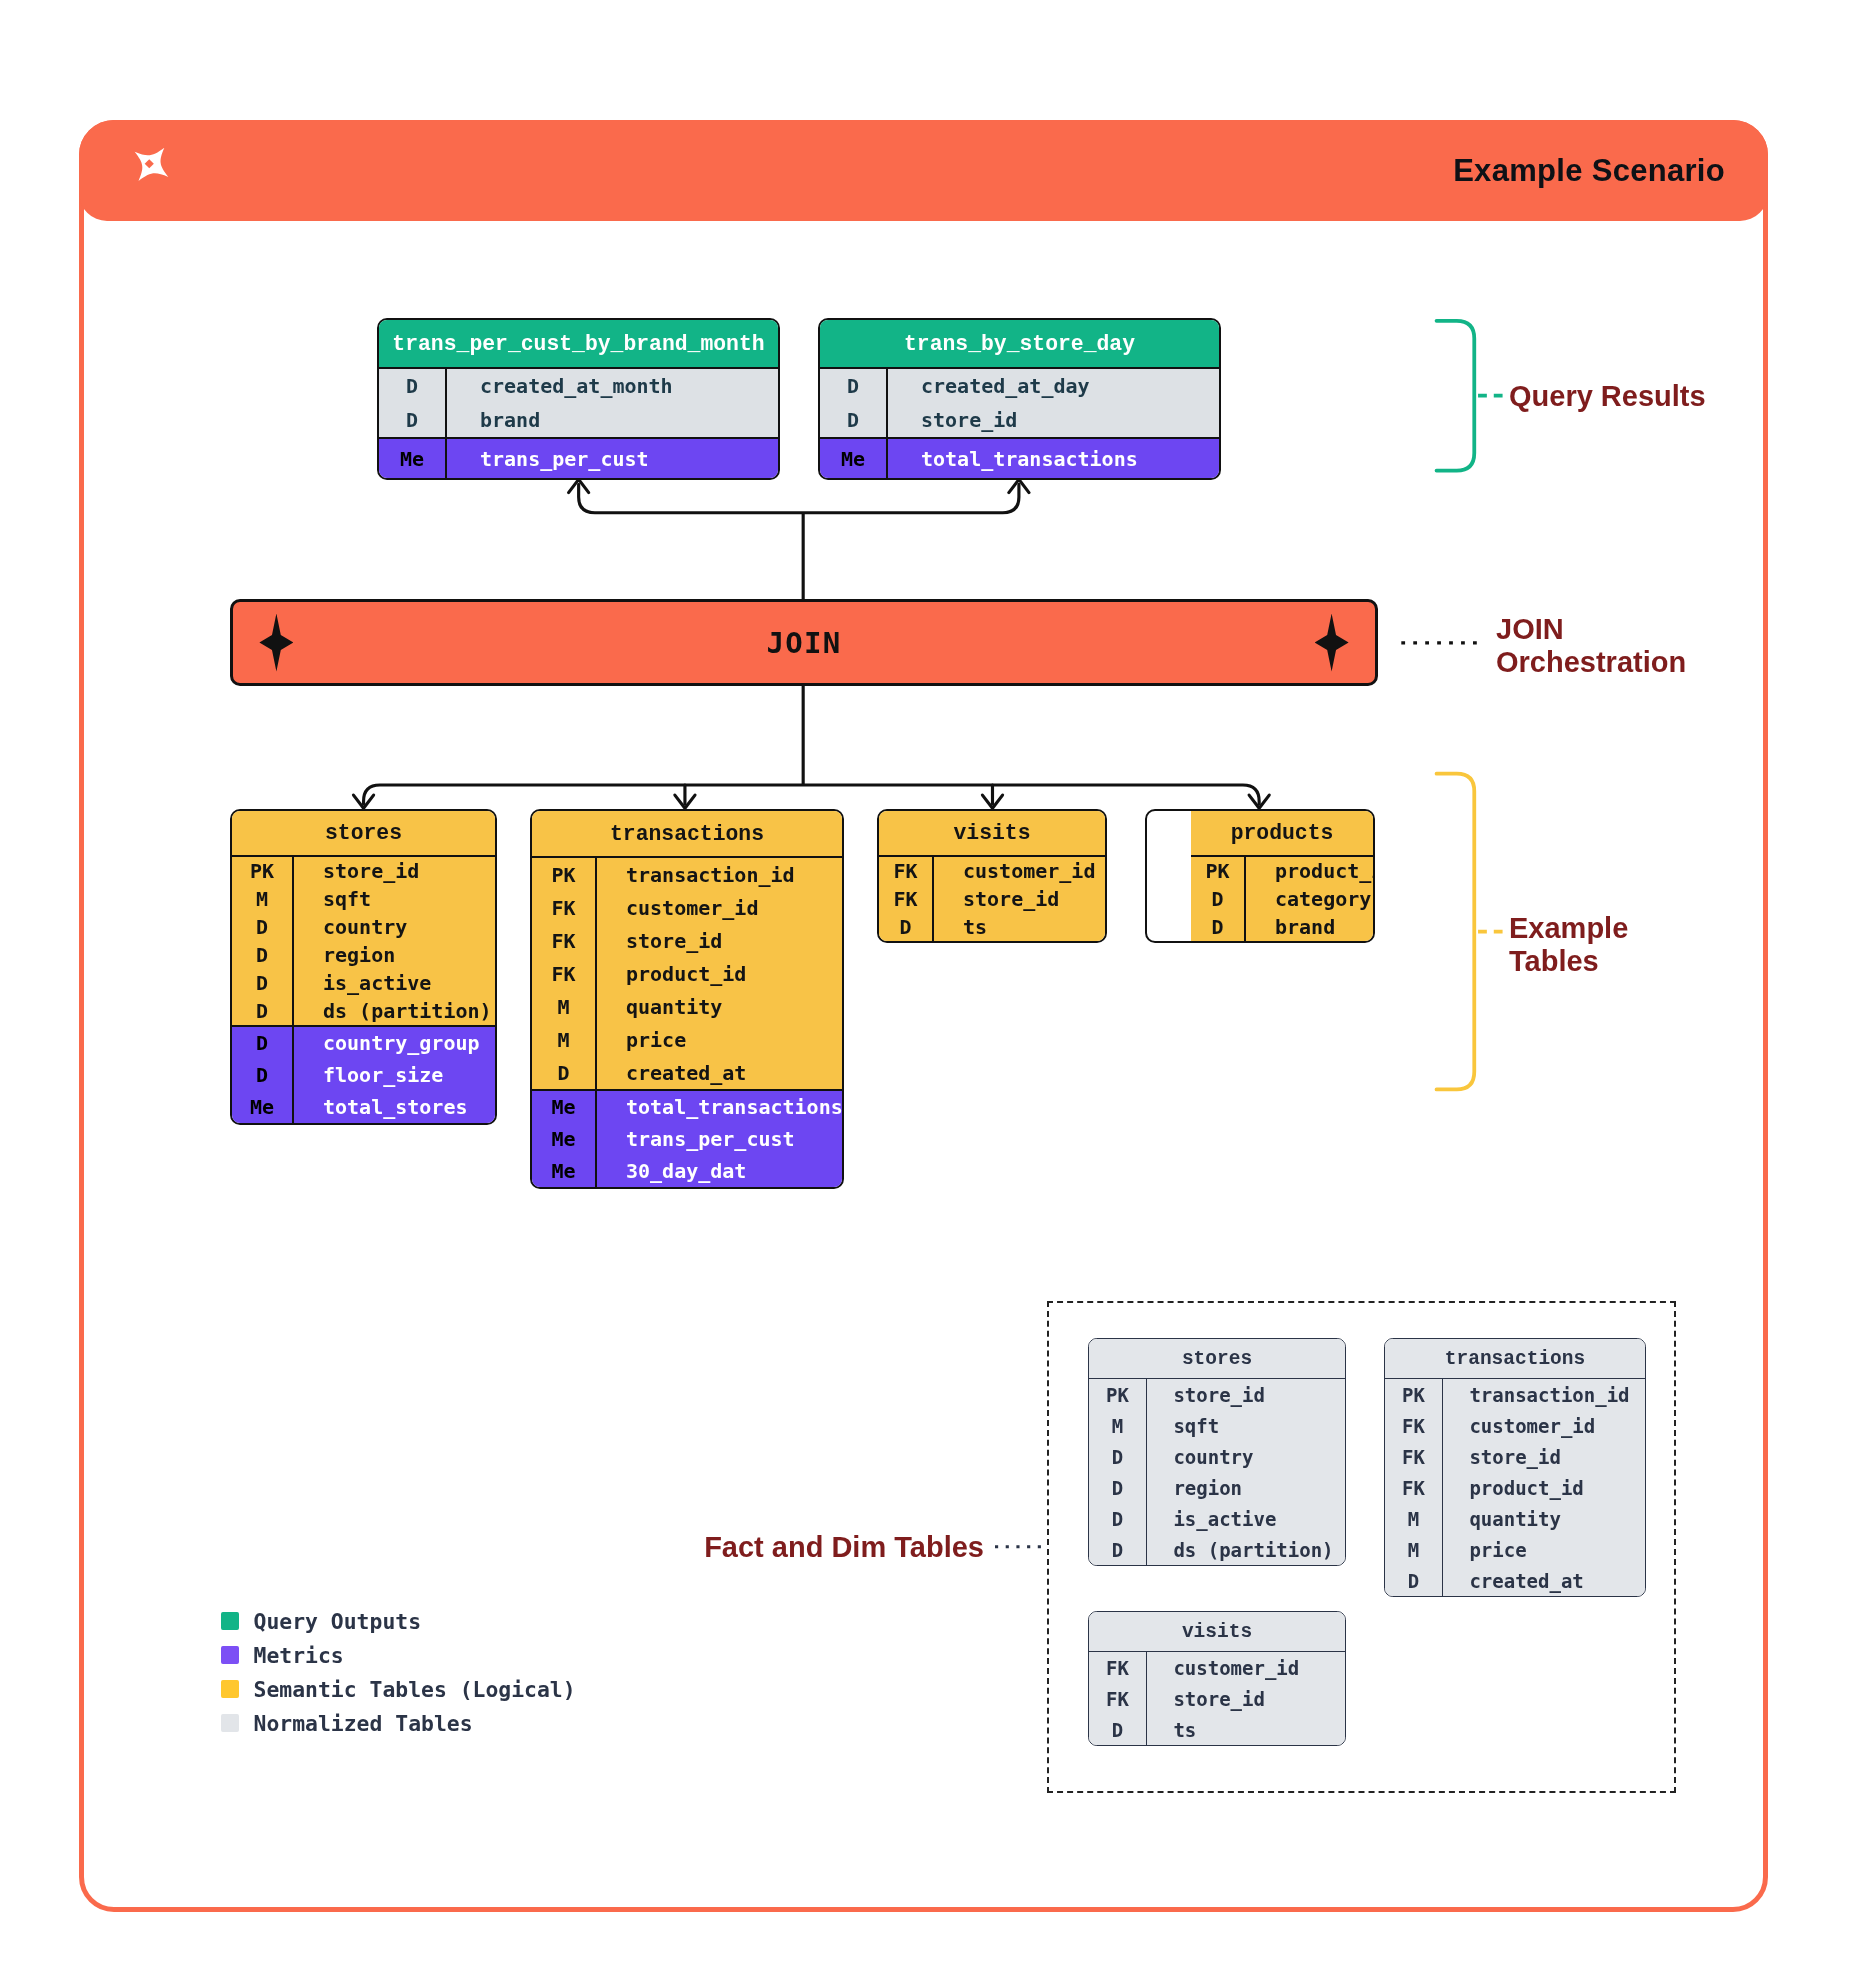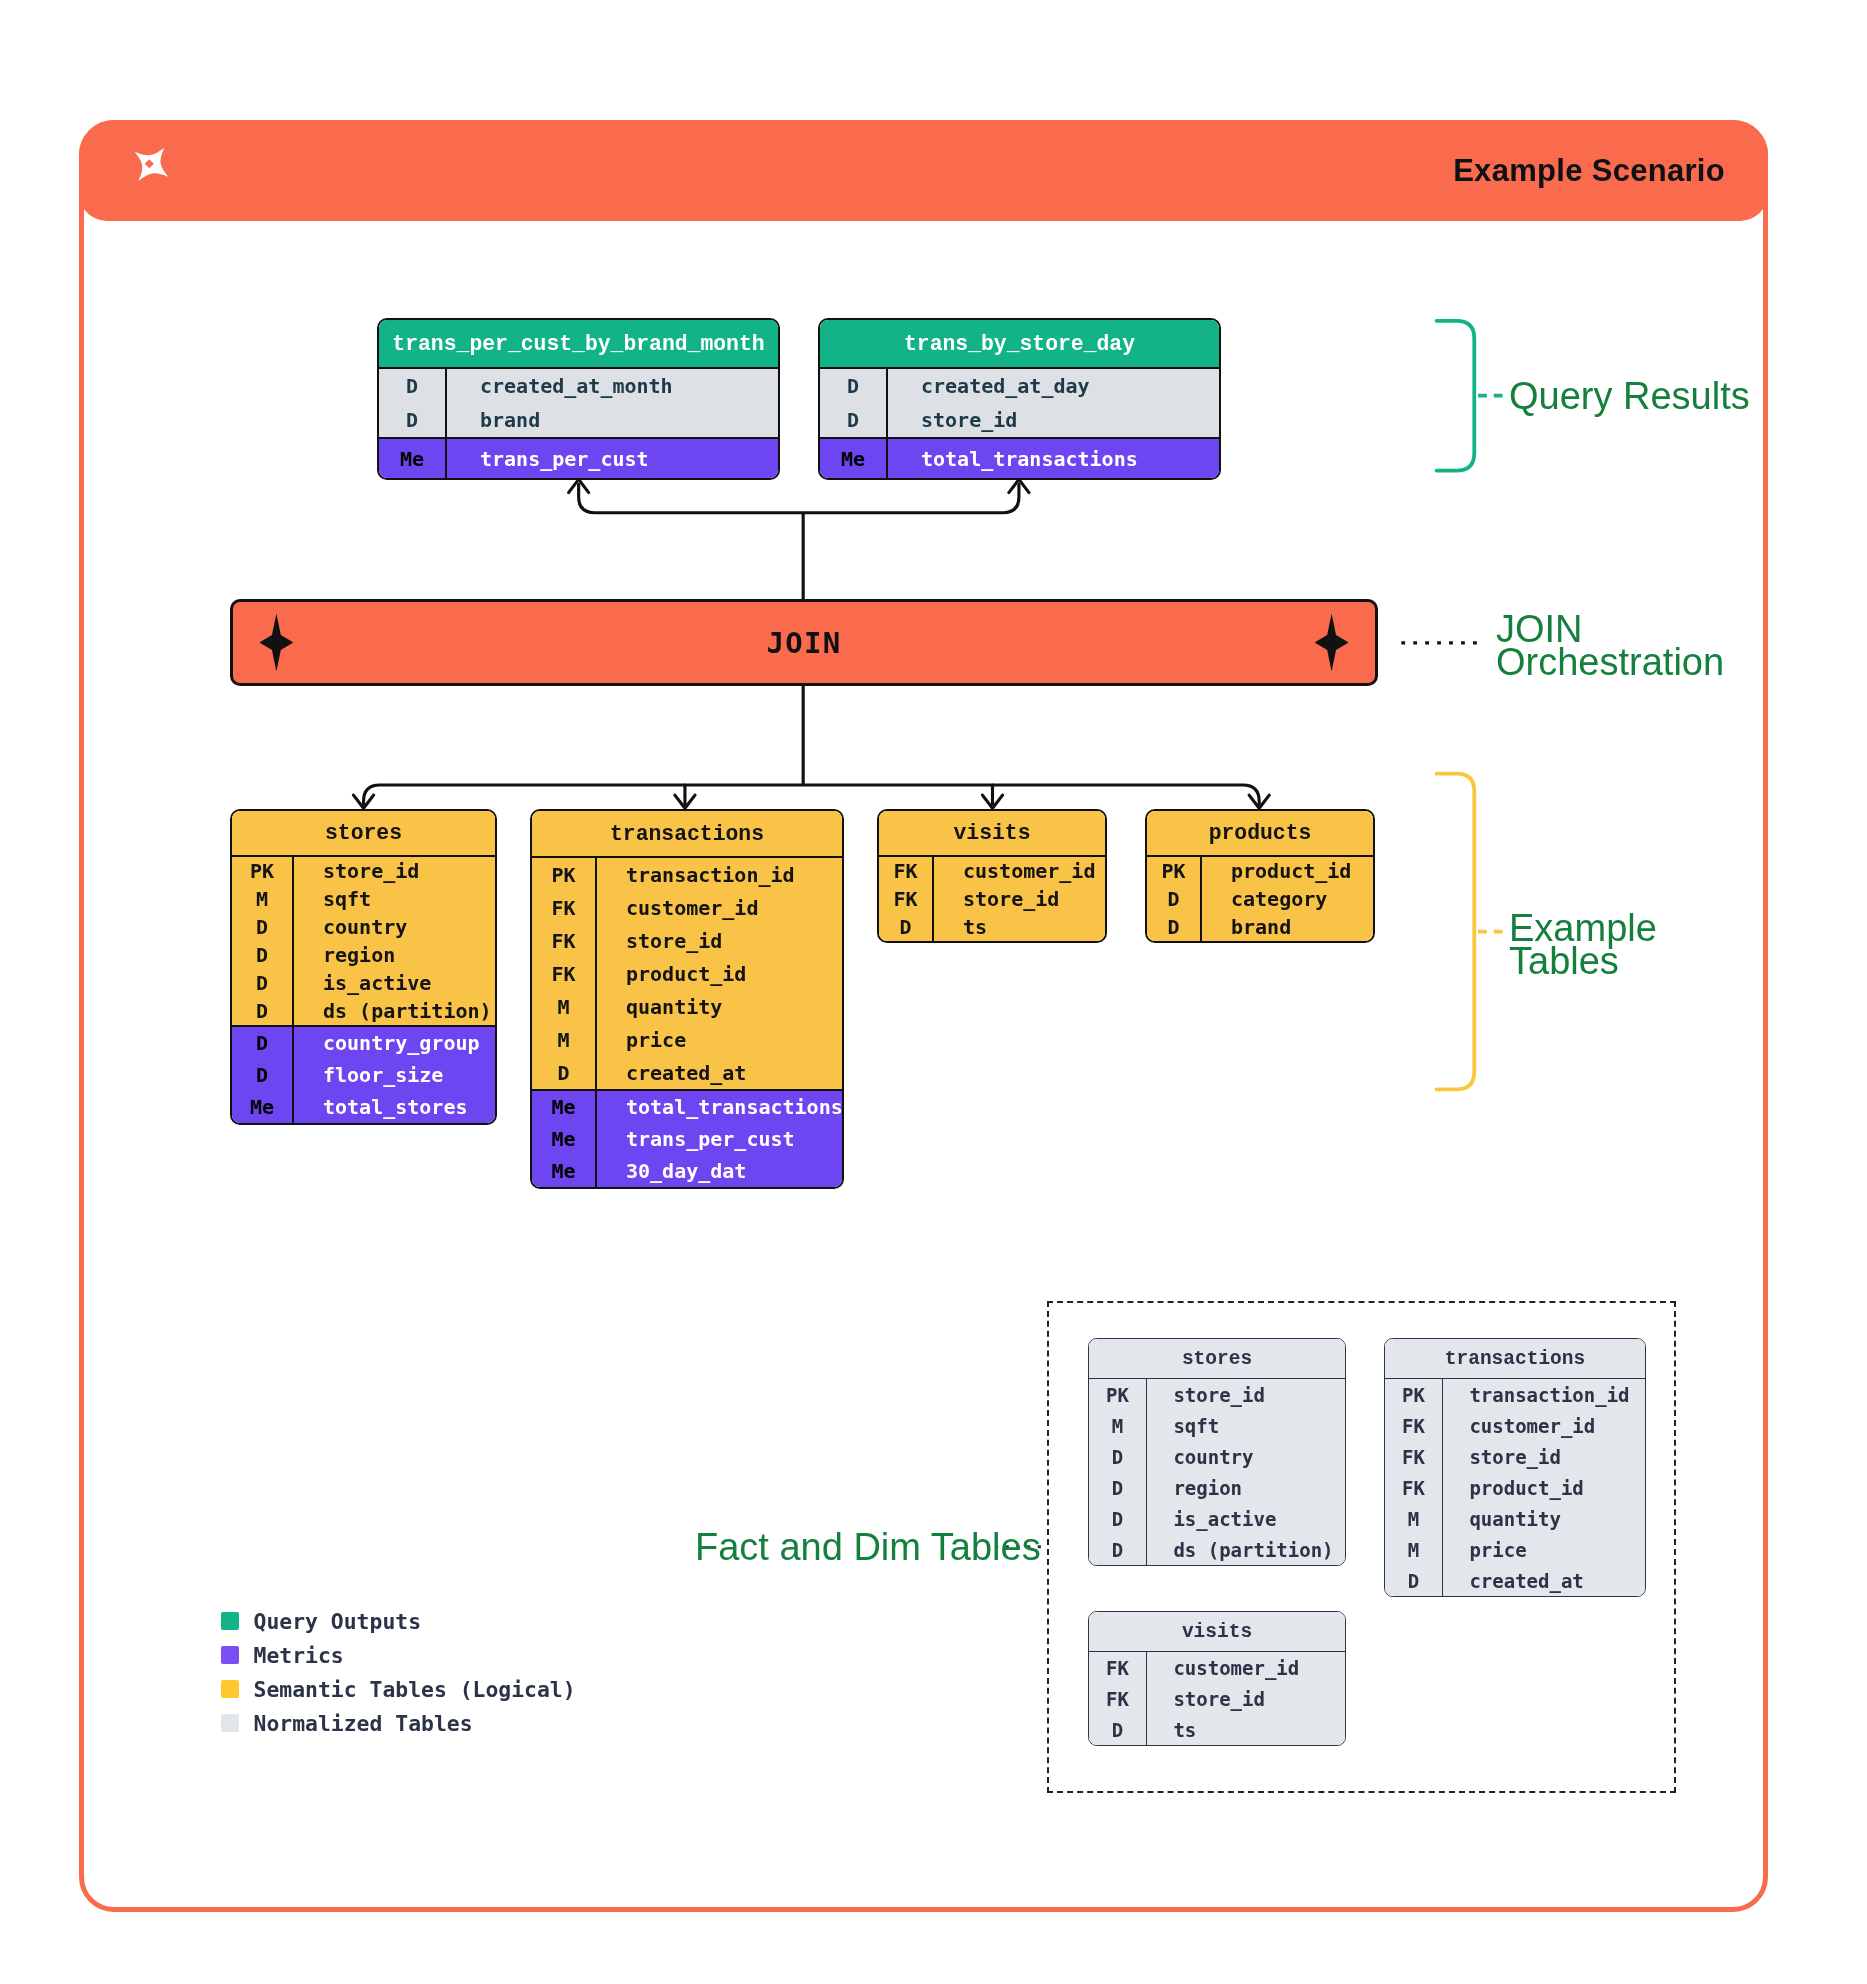--- a/index.html
+++ b/index.html
@@ -52,37 +52,37 @@
   .t-grey .trow{height:31px;}
   .t-grey .tkey{width:57px;border-right:1.9px solid #2B3447;font-size:19px;}
   .t-grey .tfield{font-size:19px;padding-left:26.4px;}
 
   
   #qr-0{left:377px;top:294px;width:403px;}
   #qr-1{left:818px;top:294px;width:403px;}
   #sem-stores{left:230px;top:785px;width:267px;}
   #sem-transactions{left:530px;top:785px;width:314px;}
   #sem-visits{left:877px;top:785px;width:230px;}
-  #sem-products{left:1145px;top:785px;width:230px;}
+  #sem-products{left:1145px;top:785px;width:230px;padding-left:44px;}
   #norm-stores{left:1088px;top:1314px;width:258px;}
   #norm-transactions{left:1384px;top:1314px;width:262px;}
   #norm-visits{left:1088px;top:1587px;width:258px;}
 
   
   .join-bar{position:absolute;left:230px;top:575px;width:1148px;height:87px;background:#FA6A4C;
         border:3.1px solid #111111;border-radius:10px;box-sizing:border-box;
         display:flex;align-items:center;justify-content:center;}
   .join-label{font-family:"DejaVu Sans Mono",monospace;font-weight:700;font-size:29px;color:#111111;letter-spacing:1.3px;}
   .spark{position:absolute;top:50%;width:34px;height:58px;background:#111111;transform:translateY(-50%);
         clip-path:polygon(50% 0%,63% 37%,100% 50%,63% 63%,50% 100%,37% 63%,0% 50%,37% 37%);}
   .spark.left{left:26.4px;}
   .spark.right{right:26.4px;}
 
   
-  .lbl{position:absolute;font-weight:400;font-size:38px;line-height:33px;color:#15803d;white-space:nowrap;}
+  .lbl{position:absolute;font-weight:700;font-size:29px;line-height:33px;color:#7f1d1d;white-space:nowrap;}
   #lbl-qr{left:1509px;top:356px;}
   #lbl-join{left:1496px;top:589px;}
   #lbl-sem{left:1509px;top:888px;}
   #lbl-factdim{left:695px;top:1507px;width:289px;text-align:right;}
 
   
   .dotted-box{position:absolute;left:1047px;top:1277px;width:629px;height:492px;
         border:2.5px dashed #222222;box-sizing:border-box;}
 
   

